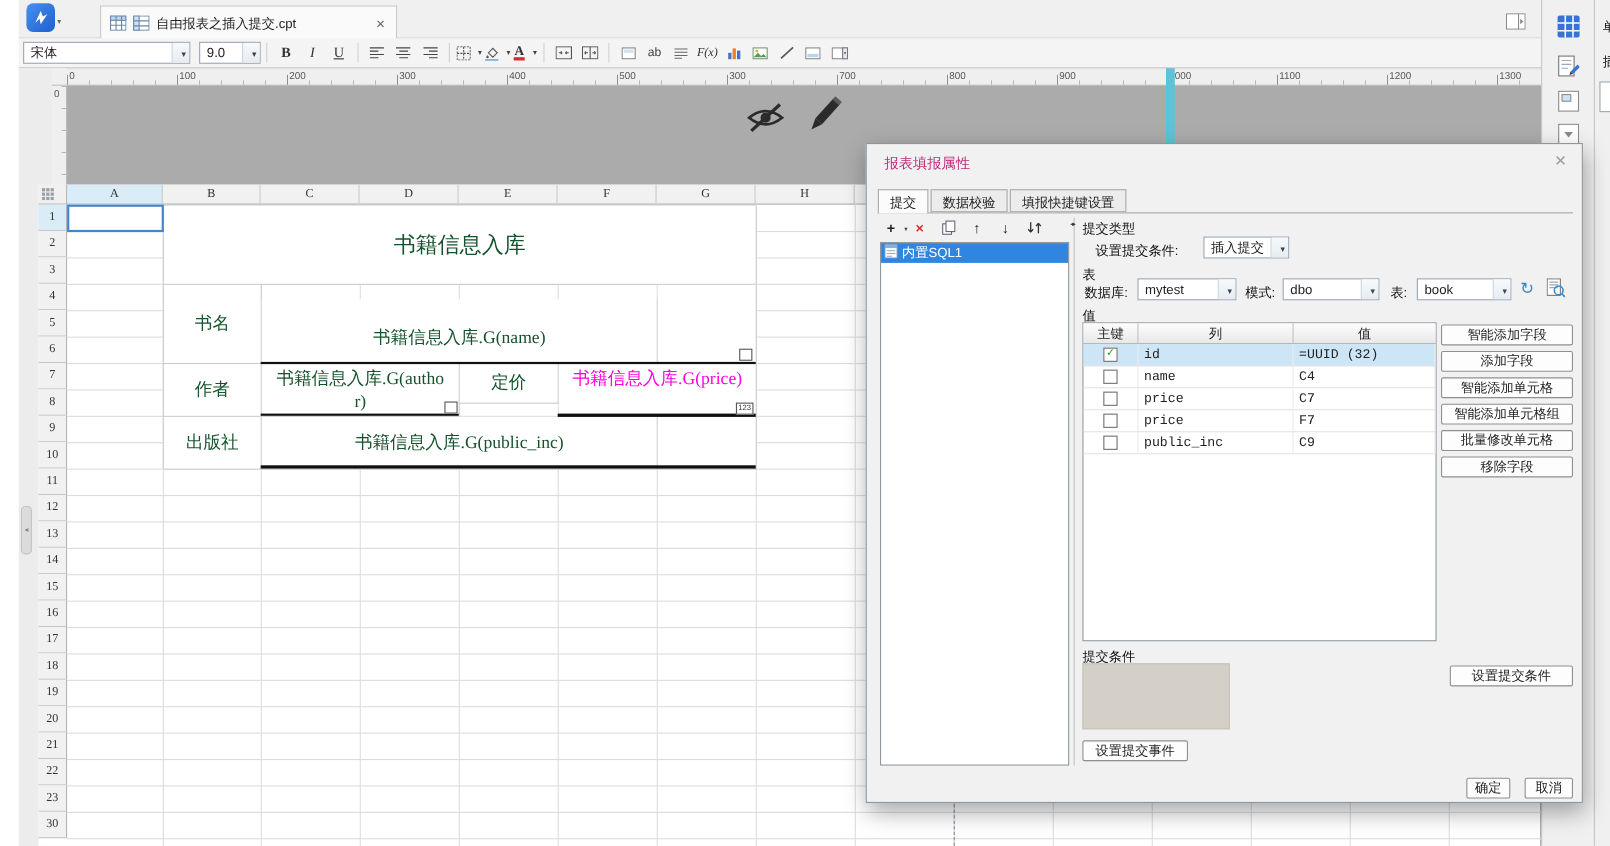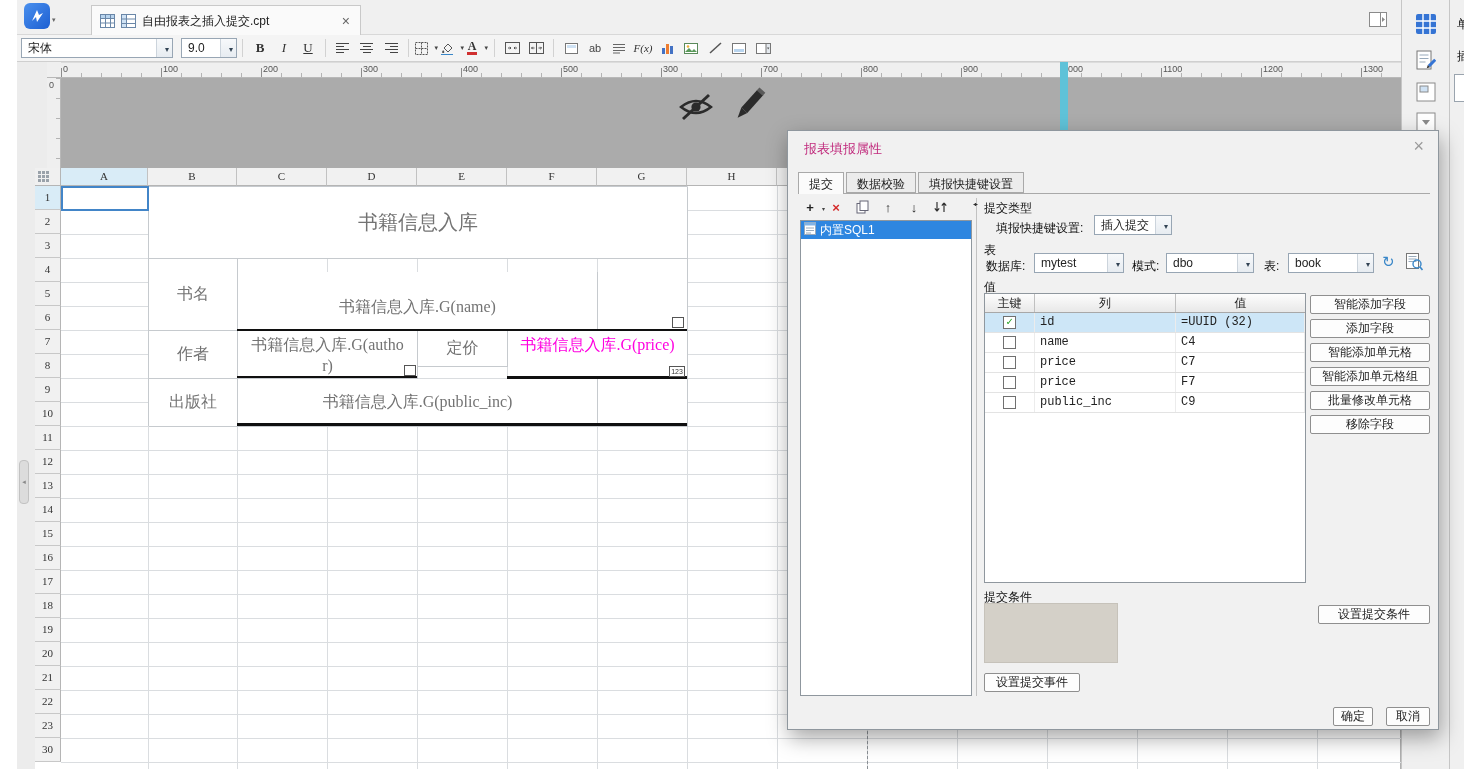--- a/index.html
+++ b/index.html
@@ -52,21 +52,21 @@
   #colh-bg { position:absolute; left:26px; top:0; width:1340px; height:18px; background:#f1f1f1; border-bottom:1px solid #b5b5b5; }
   #grid-corner { position:absolute; left:0; top:0; width:26px; height:18px; background:#f0f0f0; border-right:1px solid #b5b5b5; border-bottom:1px solid #b5b5b5; display:flex; align-items:center; padding-left:3px; }
   .colh { position:absolute; top:0; height:18px; background:#f1f1f1; border-right:1px solid #c2c2c2; border-bottom:1px solid #b5b5b5; font-family:"Liberation Serif","DejaVu Serif",serif; font-size:11px; text-align:center; line-height:17px; color:#333; }
   .rowh { position:absolute; left:0; width:26px; height:24px; background:#f1f1f1; border-right:1px solid #b5b5b5; border-bottom:1px solid #c8c8c8; font-family:"Liberation Serif","DejaVu Serif",serif; font-size:11px; text-align:center; line-height:23px; color:#333; }
   .colh.hl, .rowh.hl { background:#d9ecf7; }
   .gvl { position:absolute; top:18px; height:583px; width:1px; background:#dadde0; }
   .ghl { position:absolute; left:26px; width:1340px; height:1px; background:#dadde0; }
 
   
   #report { position:absolute; left:131px; top:186px; width:539px; height:240px; border-left:1px solid #c6cace; border-top:1px solid #c6cace; z-index:2; }
-  .rc { position:absolute; background:#fff; border-right:1px solid #c6cace; border-bottom:1px solid #c6cace; display:flex; align-items:center; justify-content:center; text-align:center; font-family:"Liberation Serif","DejaVu Serif",serif; font-size:16px; color:#737373; overflow:hidden; }
+  .rc { position:absolute; background:#fff; border-right:1px solid #c6cace; border-bottom:1px solid #c6cace; display:flex; align-items:center; justify-content:center; text-align:center; font-family:"Liberation Serif","DejaVu Serif",serif; font-size:16px; color:#14532d; overflow:hidden; }
   .rc.t { font-size:20px; }
   .rc.wrap { display:block; padding:3px 10px 0; line-height:21px; word-break:break-all; }
   .rc.magenta { color:#ff00e0; }
   .thick { position:absolute; background:#101010; z-index:3; }
   .marker { position:absolute; width:12px; height:11px; background:#fff; border:1px solid #555; z-index:4; font-size:7px; line-height:9px; text-align:center; color:#333; }
   .marker.m123 { width:16px; }
   #cell-selection { position:absolute; left:44px; top:186px; width:88px; height:25px; border:2px solid #4285c8; background:#fff; z-index:3; }
   #pagebreak { position:absolute; left:850px; top:168px; width:0; height:601px; border-left:1px dashed #8a8f94; z-index:3; }
 
   
@@ -448,21 +448,21 @@
               <path d="M2 6h8M2 8.5h8M2 11h5" stroke="#9ab"></path>
             </svg></span>
         <span>内置SQL1</span>
       </div>
     </div>
     <div class="dlg-splitter">
         <span class="splitter-grip">◂▸</span>
       </div>
 
     <div class="dlbl" style="left:196px;top:69px">提交类型</div>
-    <div class="dlbl" style="left:208px;top:89px">填报快捷键设置:</div>
+    <div class="dlbl" style="left:208px;top:89px">设置提交条件:</div>
     <div class="combo dcombo" style="left:306px;top:84px;width:78px"><span>插入提交</span></div>
 
     <div class="dlbl" style="left:196px;top:111px">表</div>
     <div class="dlbl" style="left:198px;top:127px">数据库:</div>
     <div class="combo dcombo" style="left:246px;top:122px;width:90px"><span>mytest</span></div>
     <div class="dlbl" style="left:344px;top:127px">模式:</div>
     <div class="combo dcombo" style="left:378px;top:122px;width:88px"><span>dbo</span></div>
     <div class="dlbl" style="left:476px;top:127px">表:</div>
     <div class="combo dcombo" style="left:500px;top:122px;width:86px"><span>book</span></div>
     <div class="dlbl" style="left:594px;top:122px;font-size:15px;color:#3a87c8">↻</div>

